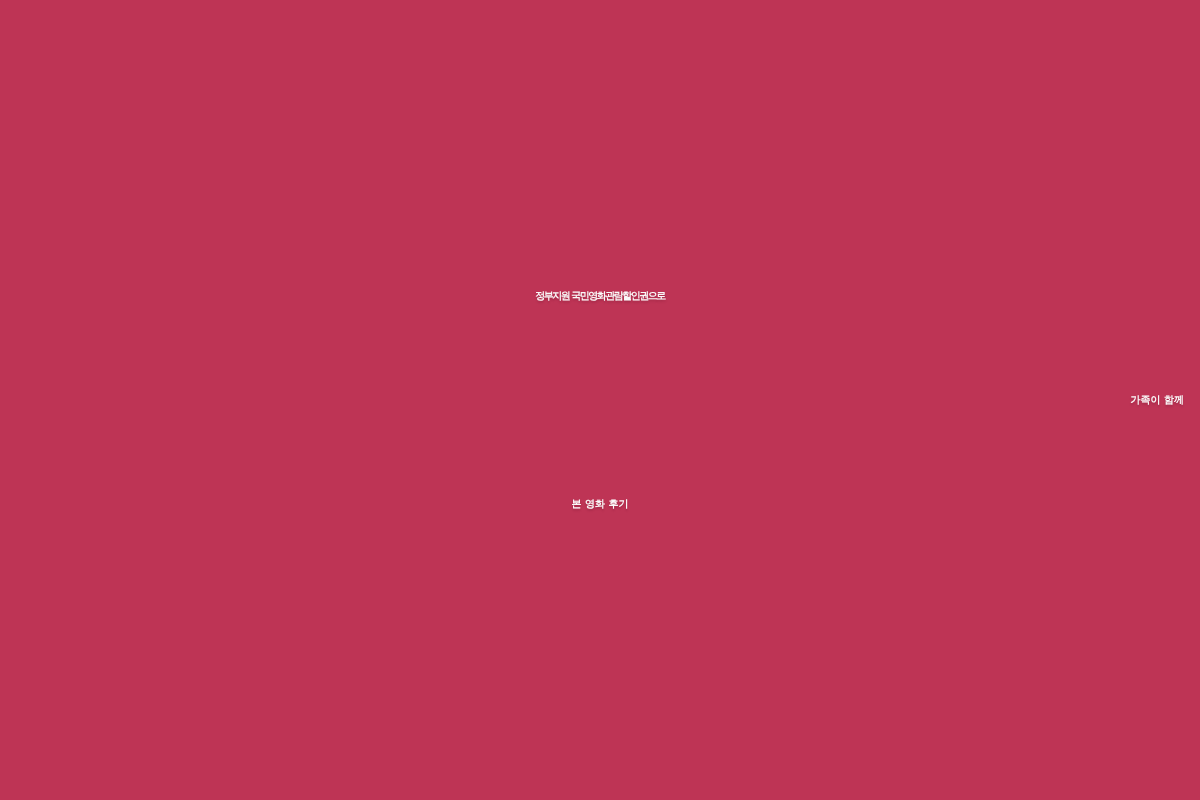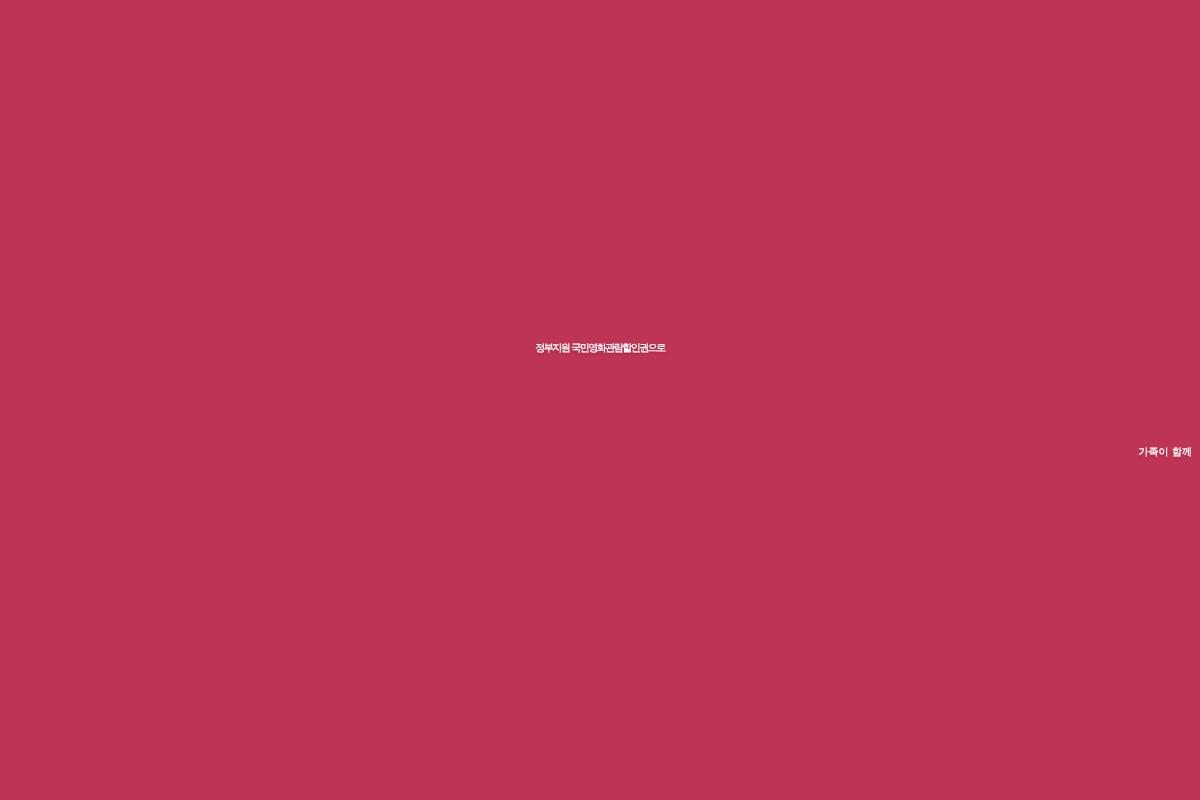--- a/index.html
+++ b/index.html
@@ -24,21 +24,21 @@
     background: #BE3455;
     display: flex;
     align-items: center;
     justify-content: center;
   }
 
   
   .headline-block {
     width: 100%;
     text-align: center;
-    padding: 0 8px;
+    padding: 0 16px;
     box-sizing: border-box;
   }
 
   .headline-line {
     display: block;
     color: #FAF8F8;
     font-family: "DejaVu Sans", "Liberation Sans", sans-serif;
     font-weight: 700;
     line-height: 104px;
     letter-spacing: -0.5px;
@@ -62,15 +62,16 @@
 <body>
 
 <div id="title-card" style="background: rgb(190, 52, 85);">
 
   <div class="headline-block">
 
     <span class="headline-line line-1" style="color: rgb(250, 248, 248); font-size: 10px;">정부지원 국민영화관람할인권으로</span>
 
     <span class="headline-line line-2" style="color: rgb(250, 248, 248); font-size: 10px; text-align: right;">가족이 함께</span>
 
+    <span class="headline-line line-3" style="color: rgb(250, 248, 248); font-size: 10px;">본 영화 후기</span>
 
   </div>
 </div>
 
 </body></html>

